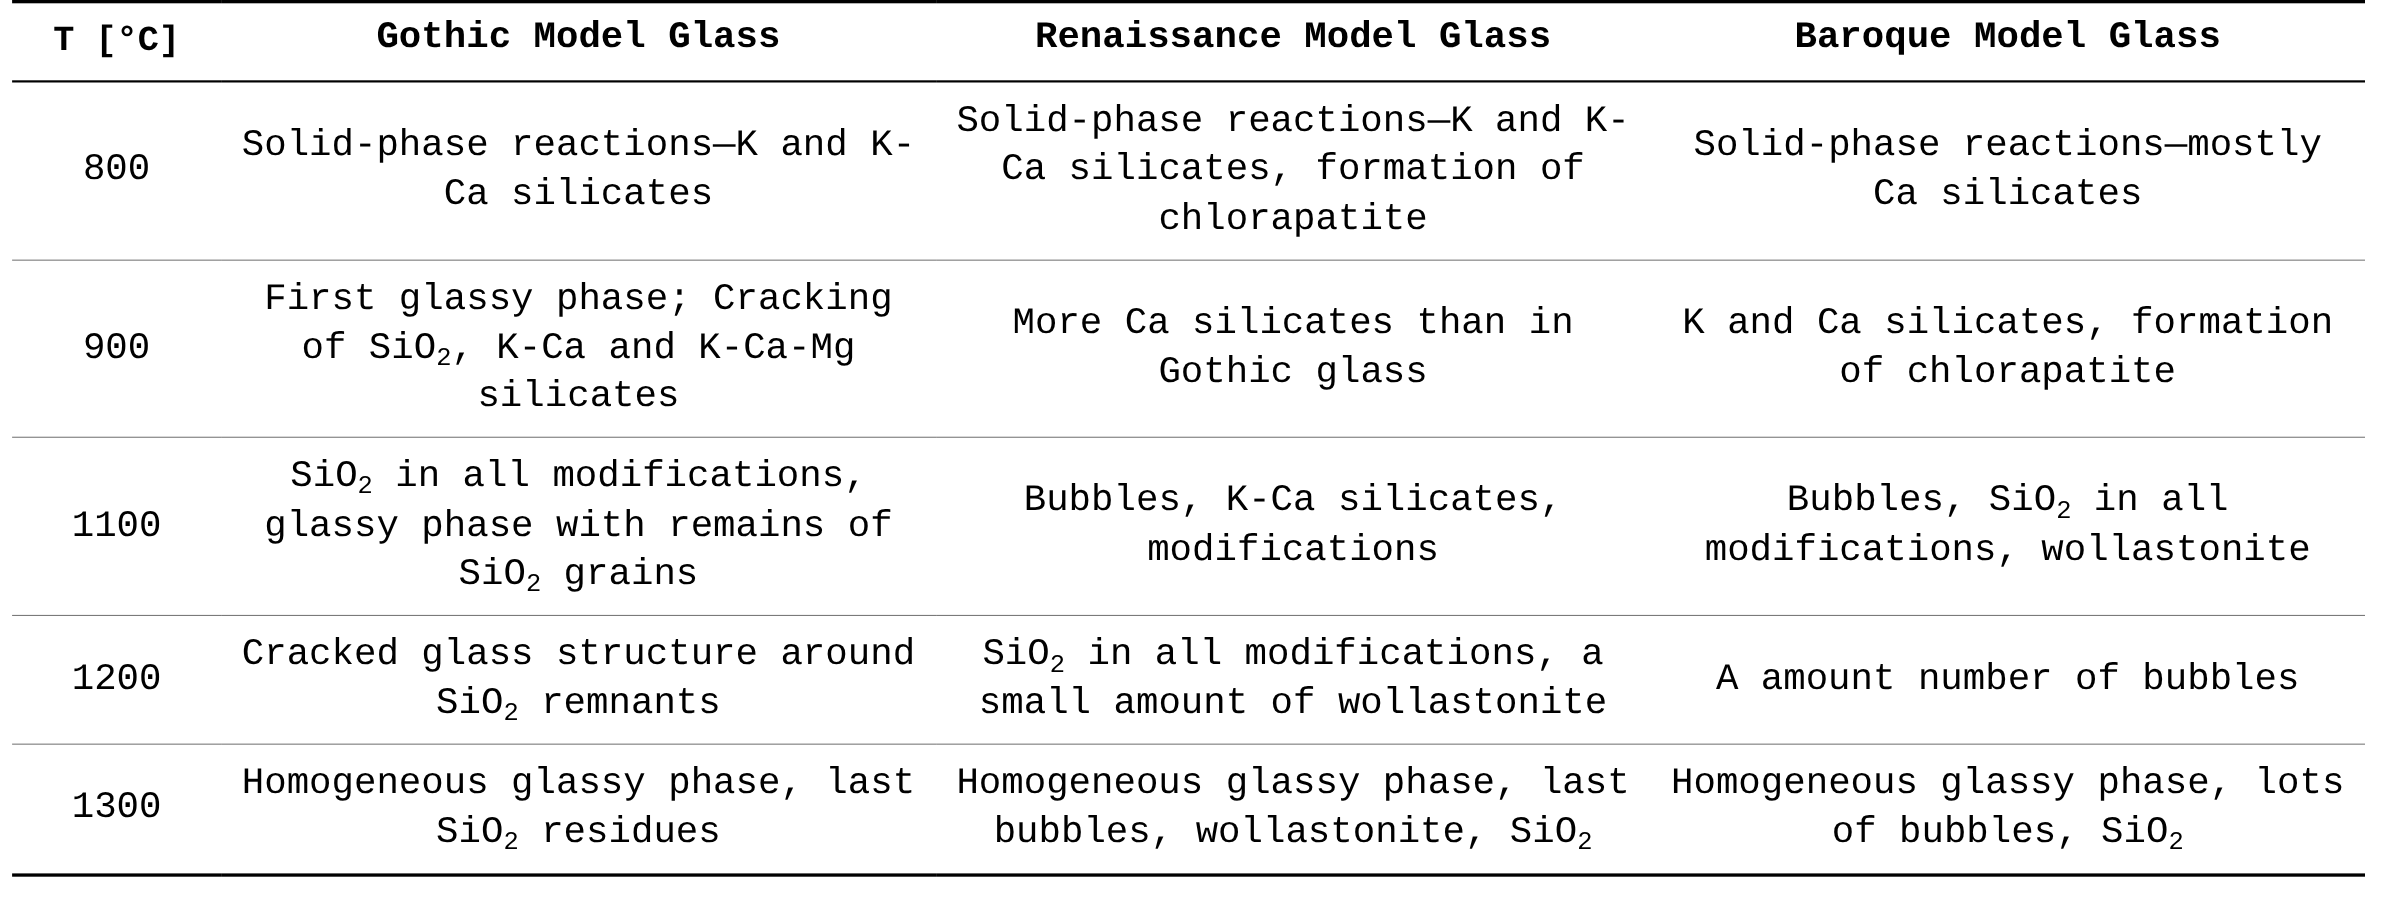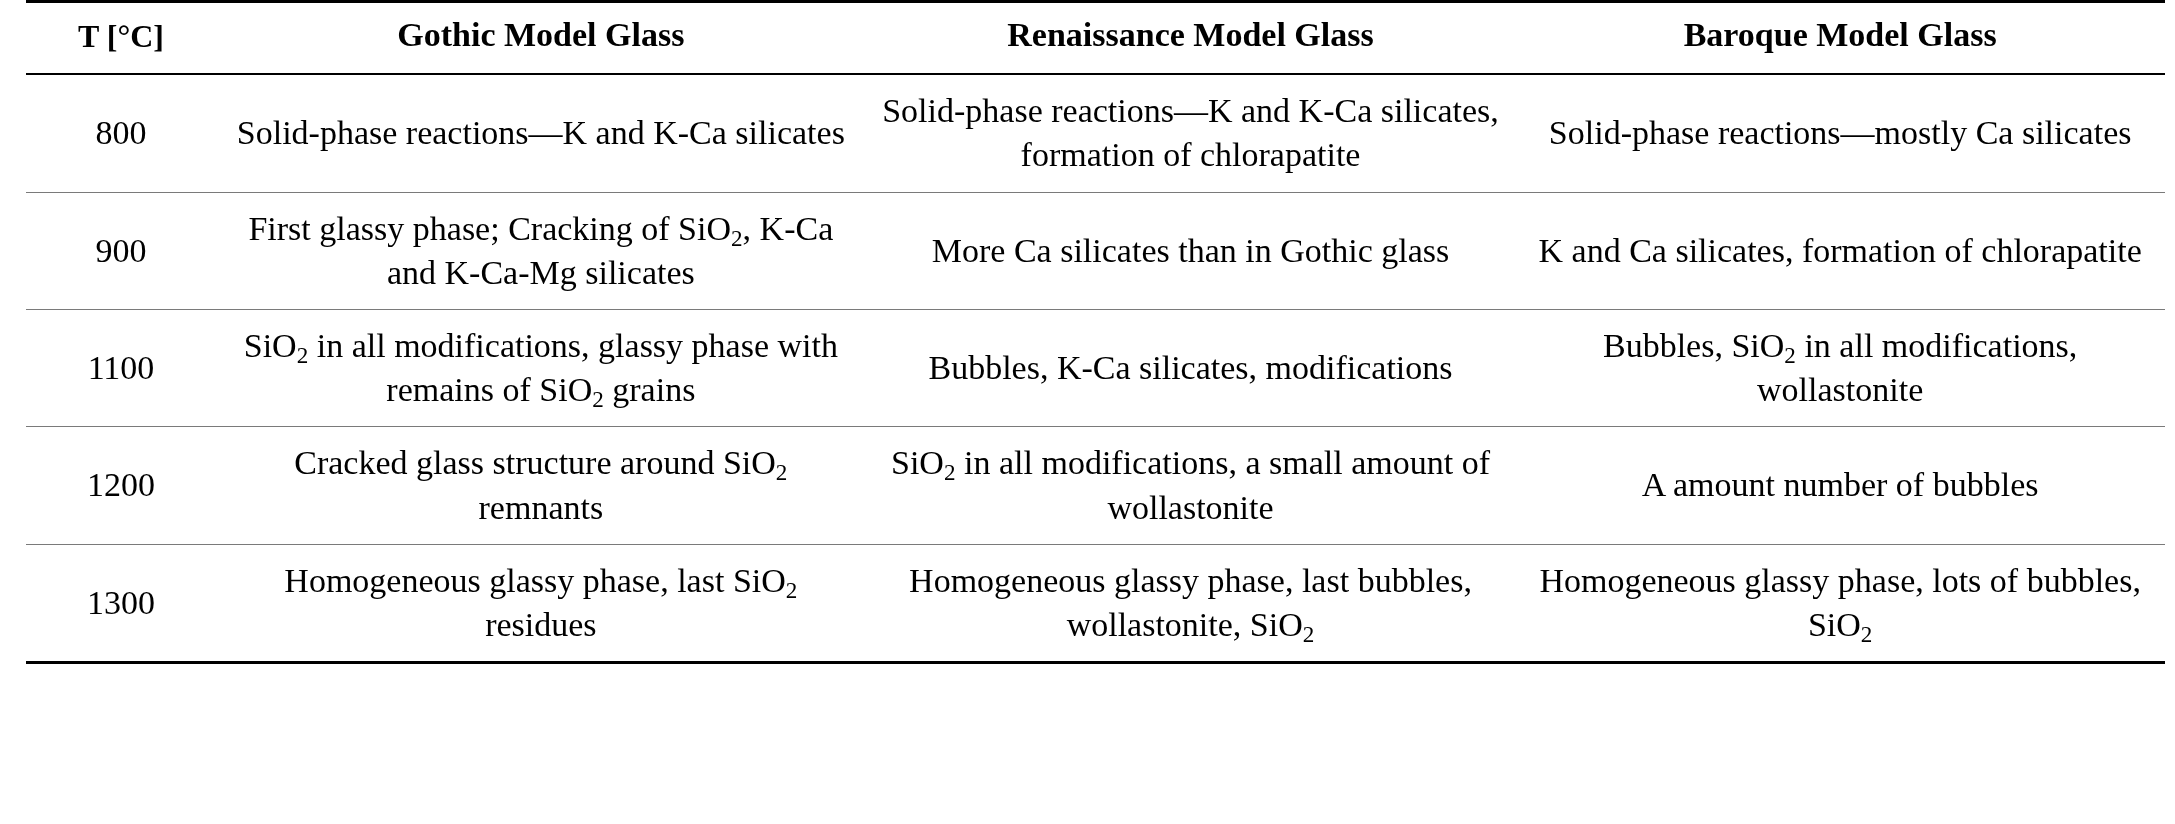--- a/index.html
+++ b/index.html
@@ -8,23 +8,24 @@
     background: #ffffff;
   }
   body {
     width: 2175px;
     height: 824px;
     font-family: "Liberation Serif", serif;
     color: #000000;
     overflow: hidden;
   }
   .table-wrap {
-    padding: 0 26px;
+    padding: 0 11px;
     box-sizing: border-box;
     width: 2175px;
+    font-family: Liberation Mono, monospace;
   }
   table.data-table {
     border-collapse: collapse;
     width: 2139px;
     table-layout: fixed;
     font-size: 34px;
     line-height: 1.3;
   }
   table.data-table col.c-temp { width: 190px; }
   table.data-table col.c-col  { width: 649.6px; }

